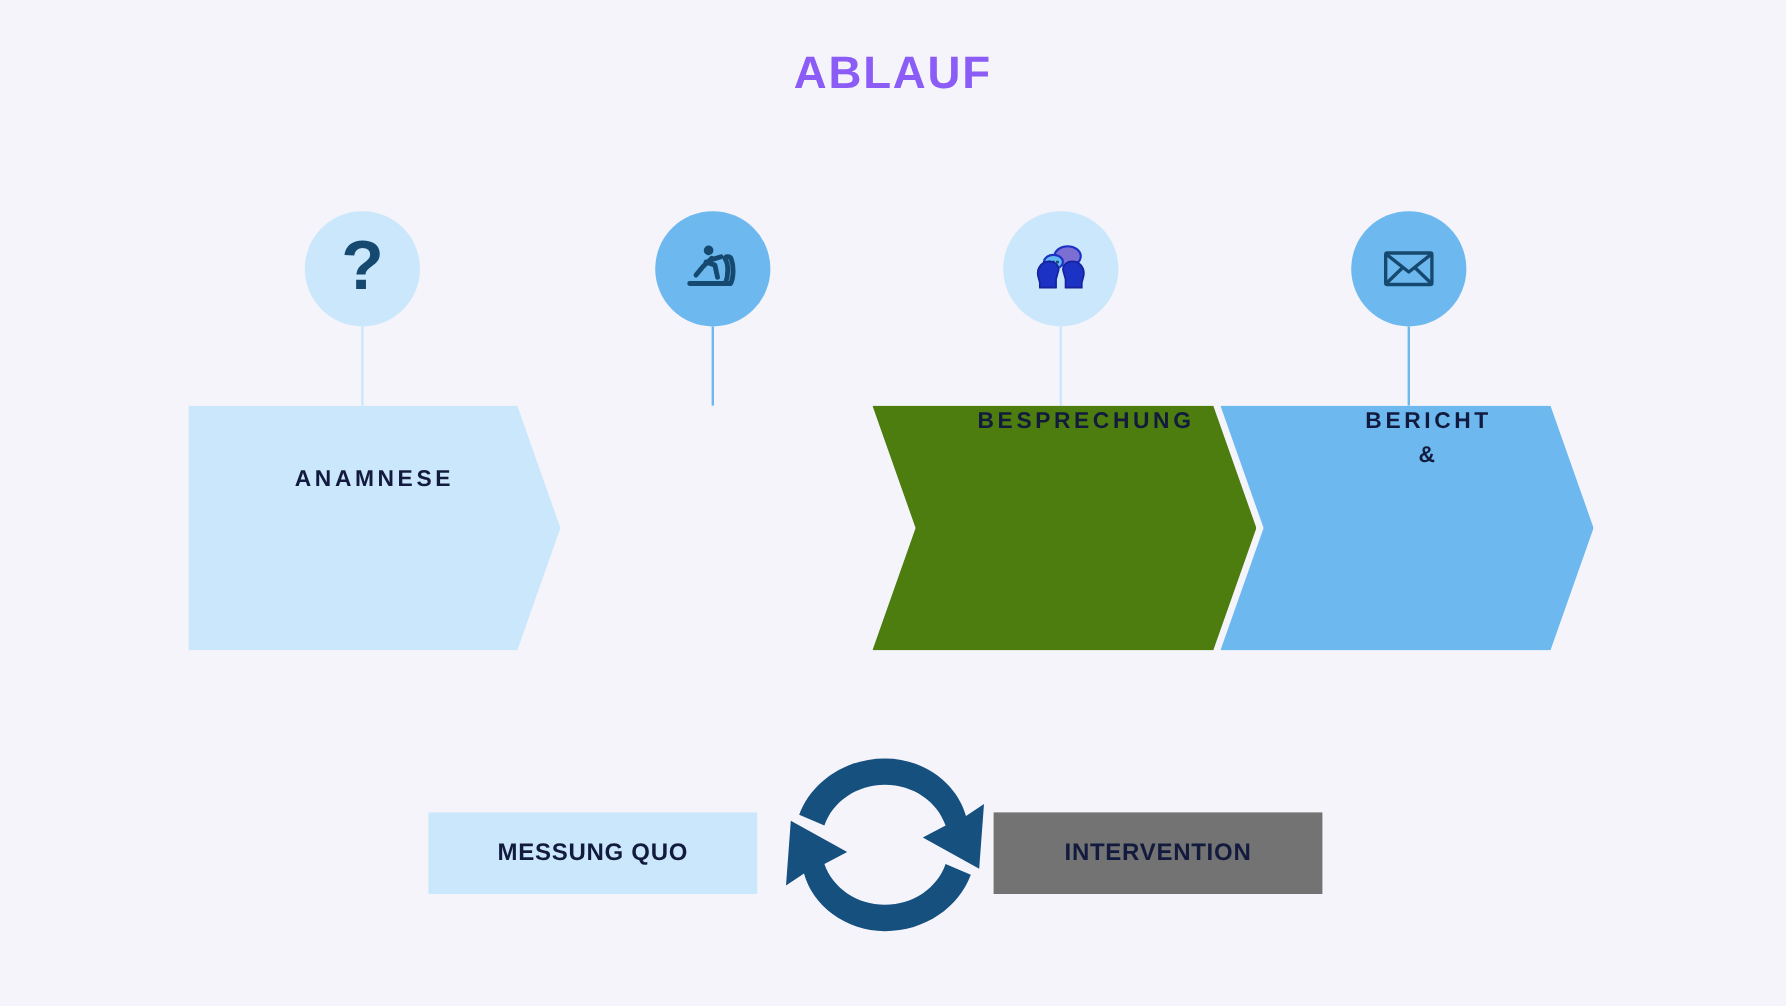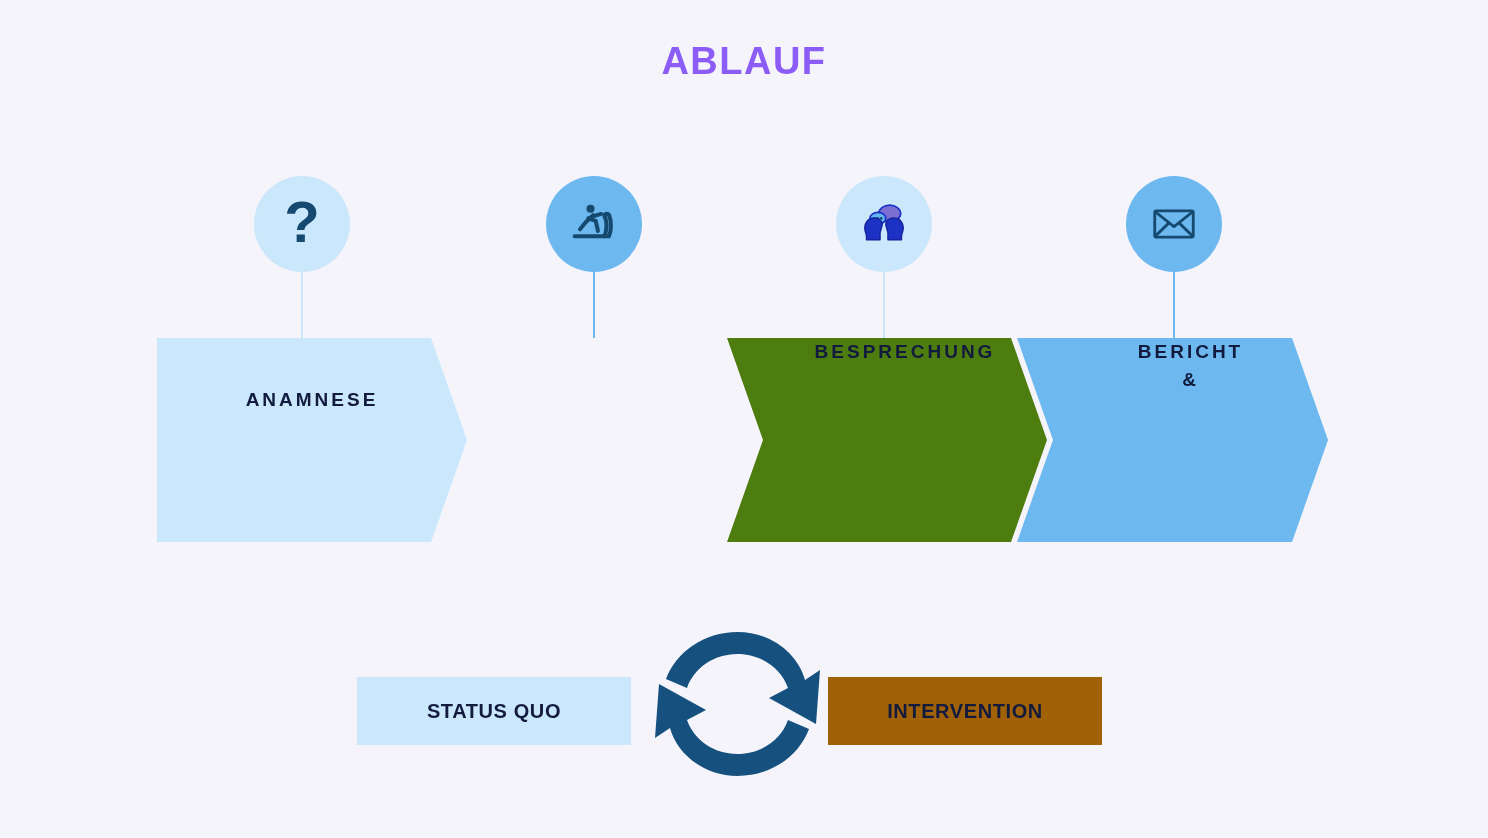--- a/index.html
+++ b/index.html
@@ -193,21 +193,21 @@
     </div>
     <div class="chevron" id="chev-3" style="left: 1017px; width: 311px; background: rgb(108, 184, 239); clip-path: polygon(0px 0px, 275px 0px, 311px 102px, 275px 204px, 0px 204px, 36px 102px);">
       <div class="chev-label" style="transform: translateX(18px);">
           <div>BERICHT</div>
           <div>&amp;</div>
         </div>
     </div>
   </div>
 
   <div class="cyclebox" id="cyclebox-left" style="left: 357px; top: 677px; width: 274px; background: rgb(203, 231, 251);">
-    <span>STATUS QUO</span>
+    <span>MESSUNG QUO</span>
   </div>
 
   <svg id="cycle-icon" viewBox="0 0 185 168">
     <g fill="#16507f">
       <path d="M92.5 12
                C 126 12 153 34 160 60
                L 175 50 L 171 104 L 124 78 L 143 68
                C 136 48 116 34 92.5 34
                C 69 34 49 48 42 68
                L 21 59
@@ -215,17 +215,17 @@
       <path d="M92.5 156
                C 59 156 32 134 25 108
                L 10 118 L 14 64 L 61 90 L 42 100
                C 49 120 69 134 92.5 134
                C 116 134 136 120 143 100
                L 164 109
                C 154 136 126 156 92.5 156 Z"></path>
     </g>
   </svg>
 
-  <div class="cyclebox" id="cyclebox-right" style="left: 828px; top: 677px; width: 274px; background: #a16207;">
+  <div class="cyclebox" id="cyclebox-right" style="left: 828px; top: 677px; width: 274px; background: #737373;">
     <span>INTERVENTION</span>
   </div>
 
 </div>
 
 </body></html>

